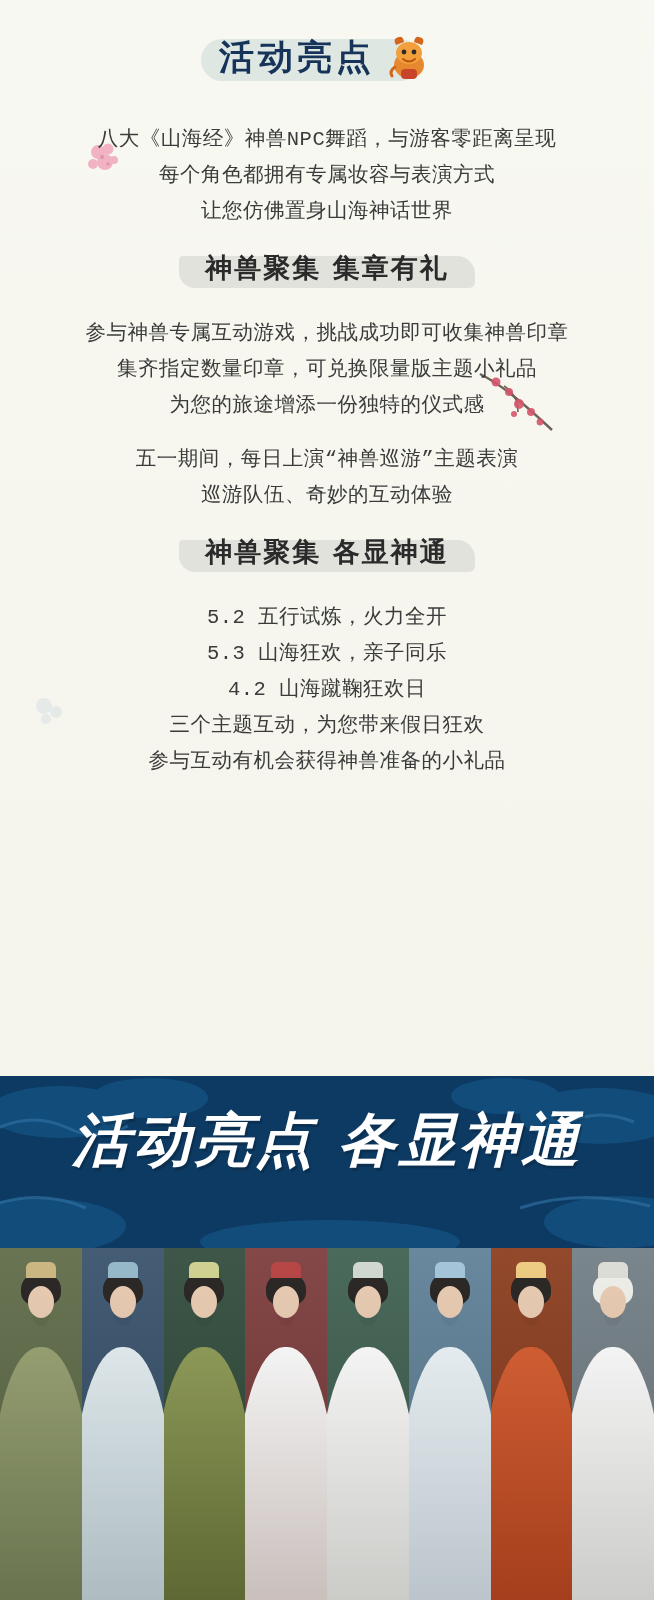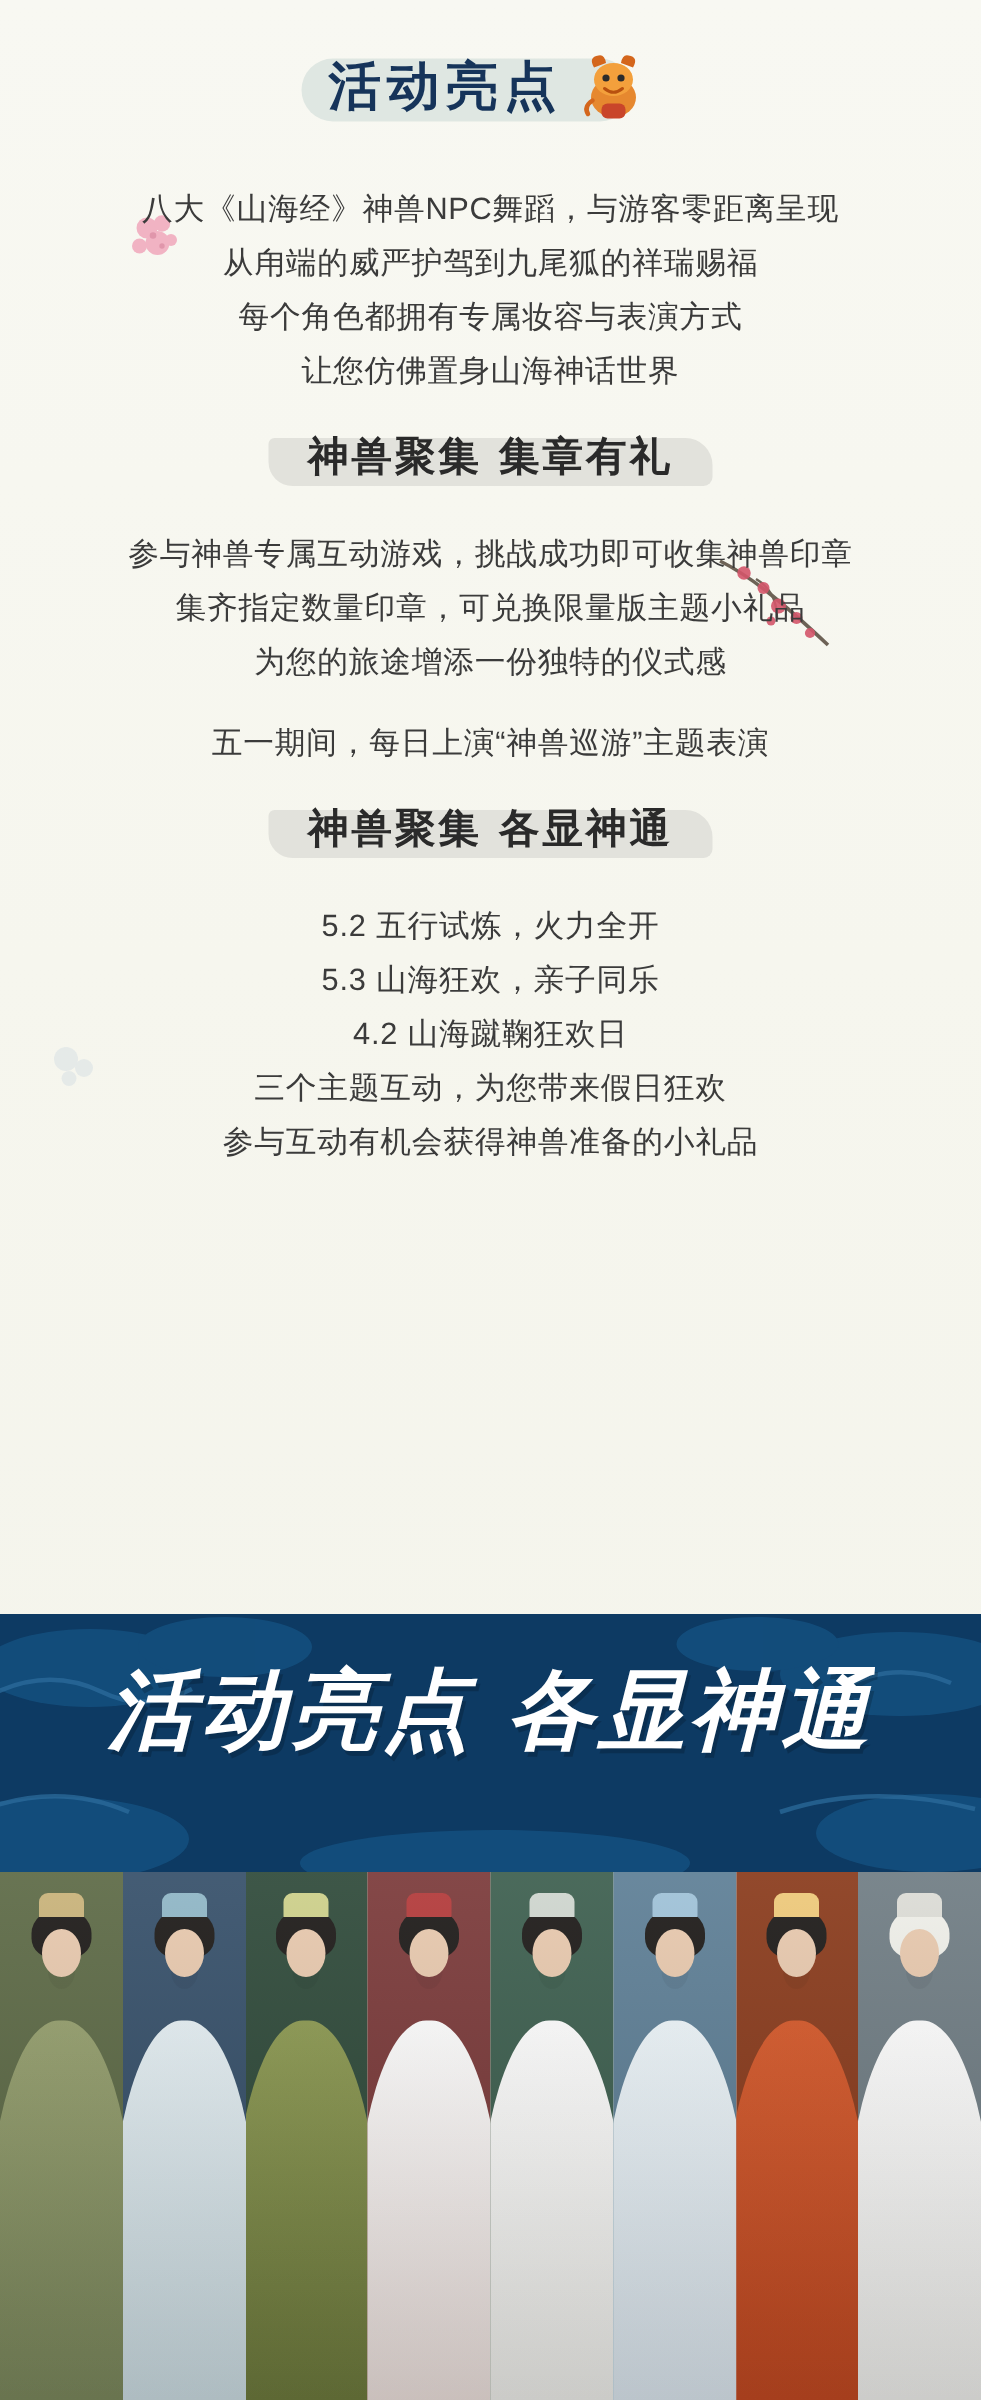--- a/index.html
+++ b/index.html
@@ -107,21 +107,21 @@
     font-family: "DejaVu Serif", serif;
     font-size: 27px;
     font-weight: bold;
     color: #2a2a2a;
     letter-spacing: 2px;
     white-space: nowrap;
   }
 
   .sec-lines {
     text-align: center;
-    font-family: Liberation Sans, sans-serif;
+    font-family: Liberation Mono, monospace;
     color: #3b3b3b;
     font-size: 20.5px;
     line-height: 36px;
     letter-spacing: .5px;
   }
   .sec-lines .line { display: block; white-space: nowrap; }
 
   
   .poster {
     position: absolute;
@@ -266,21 +266,20 @@
       <circle cx="28" cy="22" r="6"></circle>
       <circle cx="18" cy="29" r="5"></circle>
     </g>
   </svg>
 
   <div class="content">
 
     <div class="section">
       <div class="sec-lines">
         <span class="line">八大《山海经》神兽NPC舞蹈，与游客零距离呈现</span>
-        <span class="line">从甪端的威严护驾到九尾狐的祥瑞赐福</span>
         <span class="line">每个角色都拥有专属妆容与表演方式</span>
         <span class="line">让您仿佛置身山海神话世界</span>
       </div>
     </div>
 
     <div class="section">
       <div class="sec-head">
         <div class="sec-head-inner">
           <div class="sec-title">神兽聚集 集章有礼</div>
         </div>
@@ -288,20 +287,21 @@
       <div class="sec-lines">
         <span class="line">参与神兽专属互动游戏，挑战成功即可收集神兽印章</span>
         <span class="line">集齐指定数量印章，可兑换限量版主题小礼品</span>
         <span class="line">为您的旅途增添一份独特的仪式感</span>
       </div>
     </div>
 
     <div class="section">
       <div class="sec-lines">
         <span class="line">五一期间，每日上演“神兽巡游”主题表演</span>
+        <span class="line">巡游队伍、奇妙的互动体验</span>
       </div>
     </div>
 
     <div class="section">
       <div class="sec-head">
         <div class="sec-head-inner">
           <div class="sec-title">神兽聚集 各显神通</div>
         </div>
       </div>
       <div class="sec-lines">

